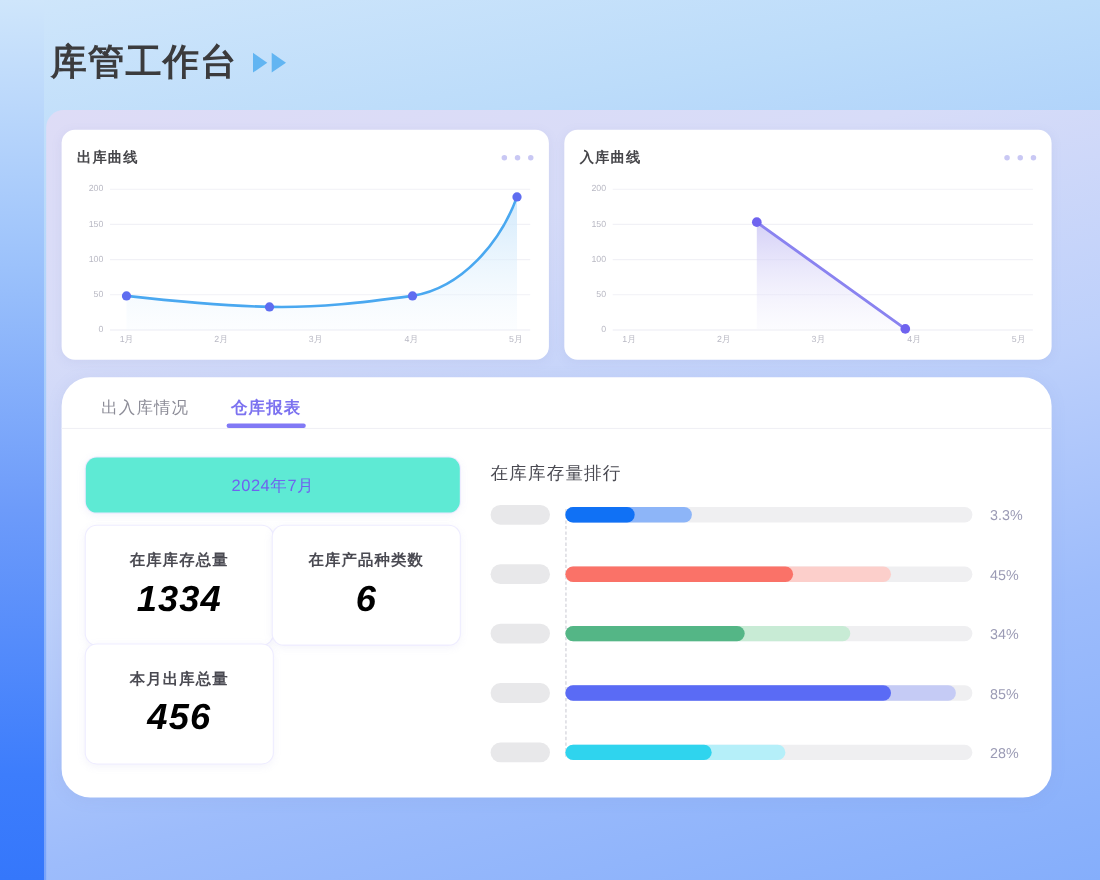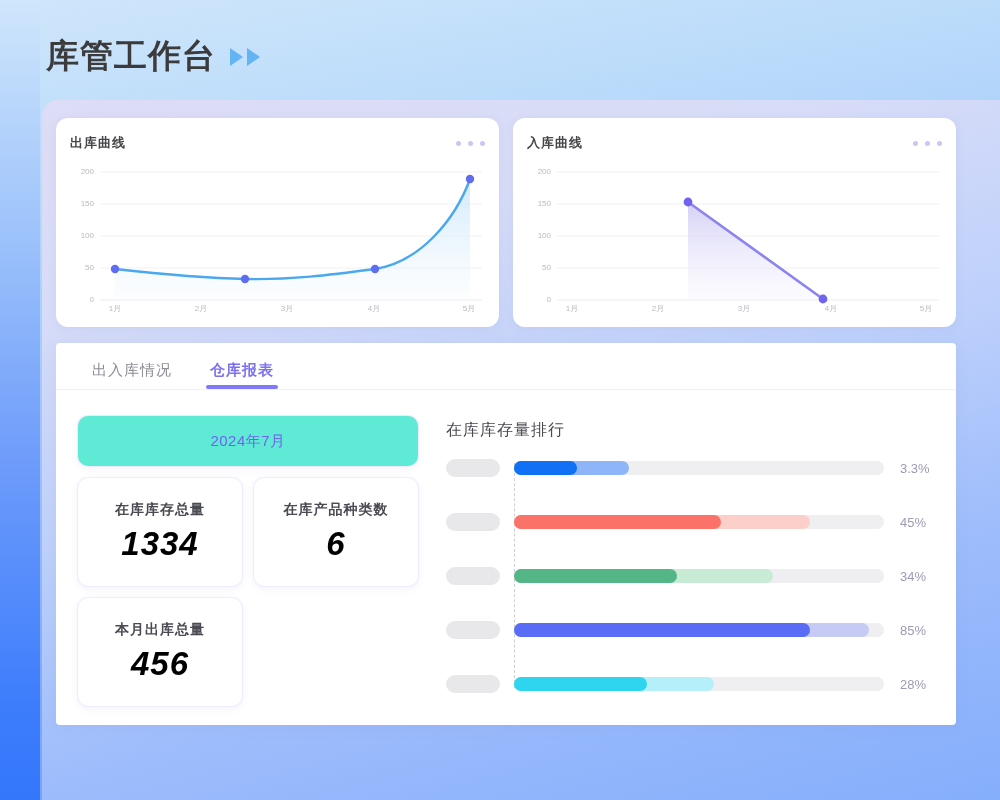--- a/index.html
+++ b/index.html
@@ -104,21 +104,21 @@
     text-align: center;
     width: 26px;
     bottom: 2px;
   }
 
   
   .lower-panel {
     margin-top: 16px;
     width: 900px;
     background: #ffffff;
-    border-radius: 4px;
+    border-radius: 26px;
     box-shadow: 0 2px 14px rgba(120,130,190,0.10);
     padding: 18px 22px 26px 22px;
     height: 382px;
   }
 
   .tabs { display: flex; gap: 38px; padding-left: 14px; }
   .tab {
     font-size: 15px;
     color: #8c8c97;
     padding-bottom: 9px;
@@ -153,21 +153,20 @@
     display: flex;
     align-items: center;
     justify-content: center;
     font-size: 15px;
     color: #6f63ef;
     letter-spacing: .5px;
   }
   .stat-grid {
     display: grid;
     grid-template-columns: 1fr 1fr;
-    gap: 12px;
     margin-top: 12px;
   }
   .stat-card {
     height: 108px;
     border-radius: 10px;
     background: #fff;
     box-shadow: 0 0 0 1px #eeecff, 0 2px 8px rgba(150,150,215,0.12);
     display: flex;
     flex-direction: column;
     align-items: center;

